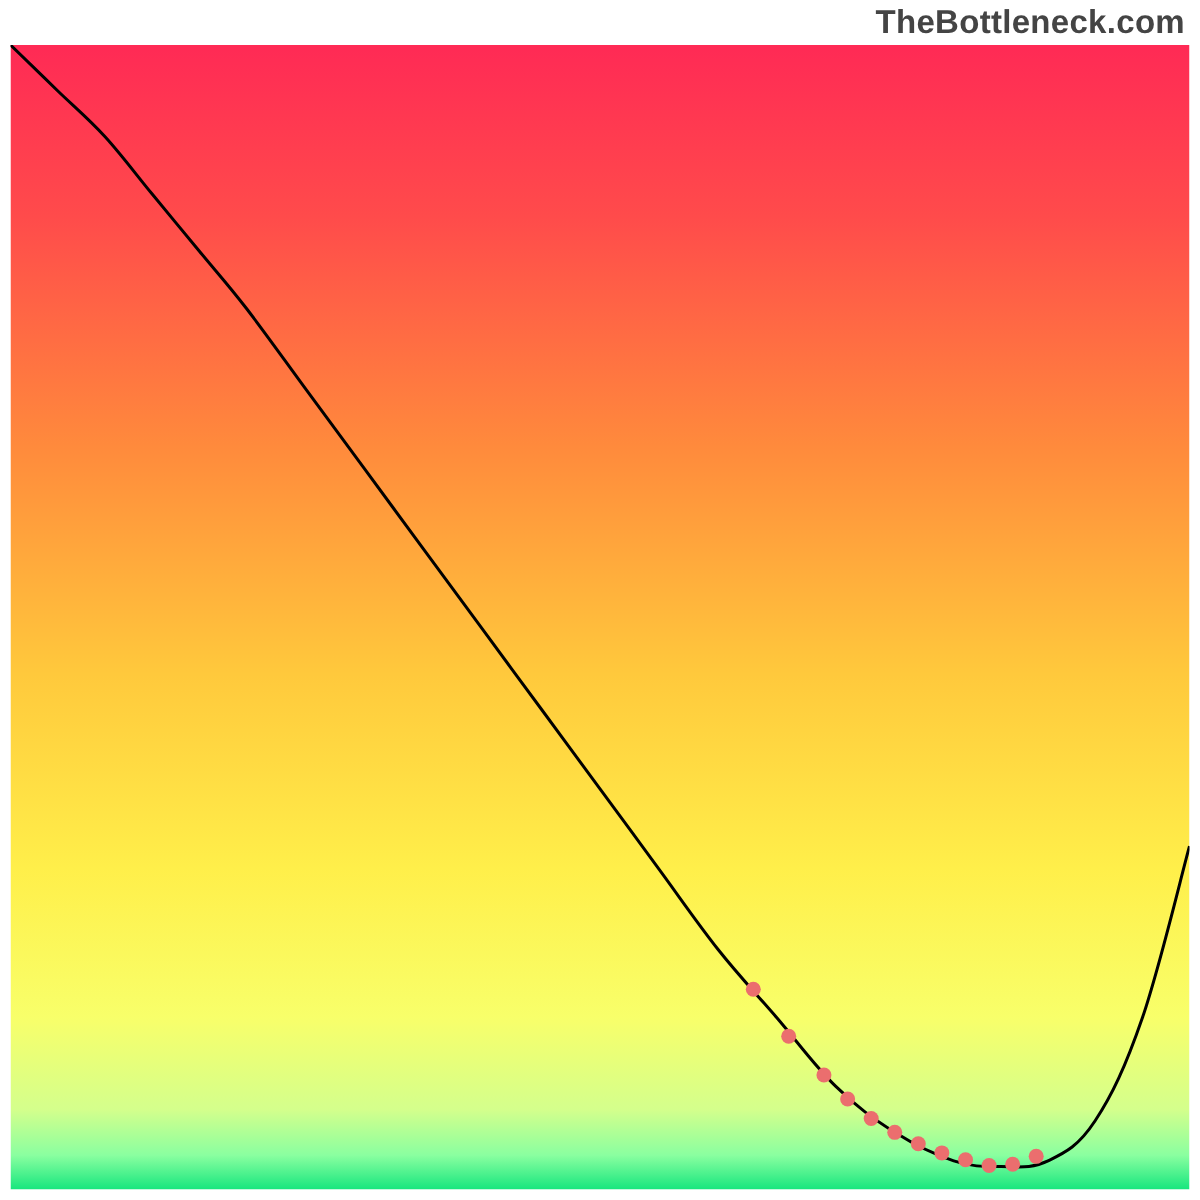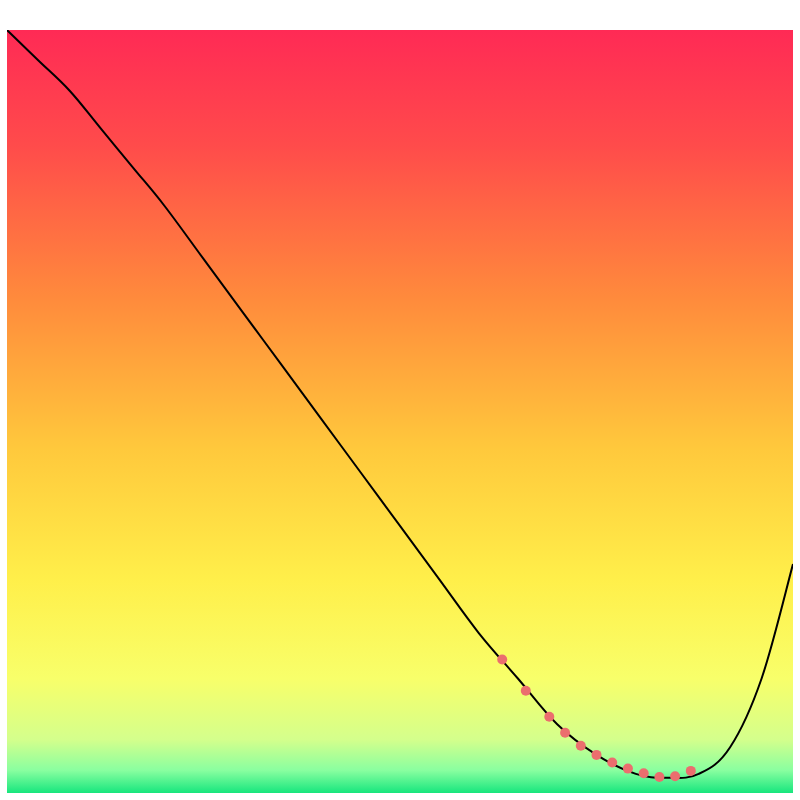--- a/index.html
+++ b/index.html
@@ -32,20 +32,21 @@
     height: 763px;
   }
   svg {
     display: block;
   }
 </style>
 </head>
 <body>
 
 <div class="container">
+  <div class="watermark">TheBottleneck.com</div>
 
   <div class="plot">
     <svg id="chart-svg" viewBox="0 0 786 763" width="786" height="763" preserveAspectRatio="none">
       <defs>
         <linearGradient id="bg-grad" x1="0" y1="0" x2="0" y2="1">
             <stop offset="0.0%" stop-color="#ff2a55"></stop>
             <stop offset="15.0%" stop-color="#ff4b4b"></stop>
             <stop offset="35.0%" stop-color="#ff8a3c"></stop>
             <stop offset="55.0%" stop-color="#ffc93c"></stop>
             <stop offset="72.0%" stop-color="#ffef4a"></stop>

